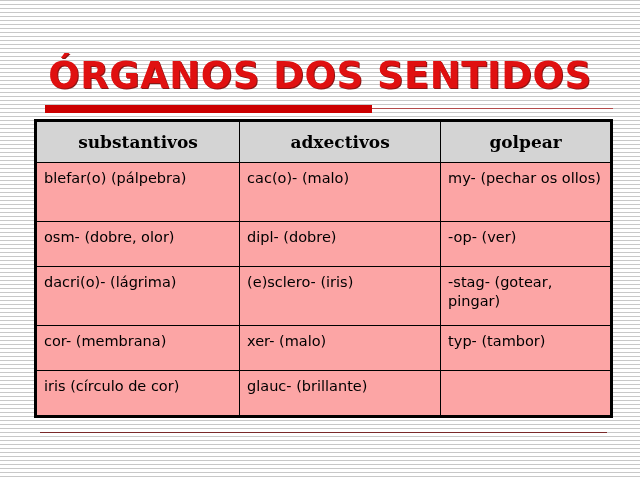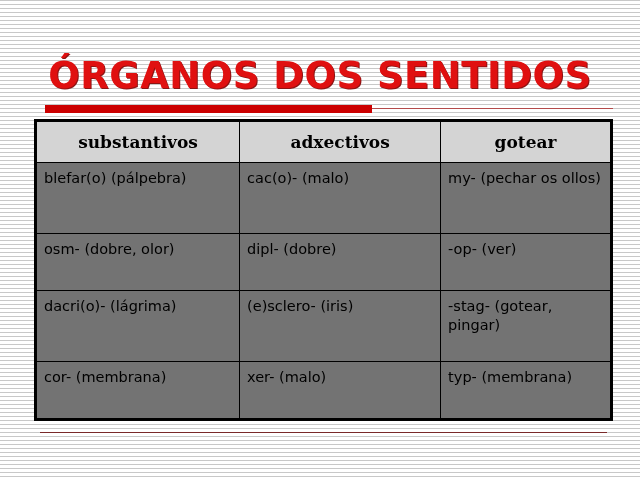--- a/index.html
+++ b/index.html
@@ -66,21 +66,21 @@
 
   
   #terms-table {
     position: absolute;
     left: 34px;
     top: 119px;
     width: 579px;
     border-collapse: collapse;
     table-layout: fixed;
     border: 3px solid #000000;
-    background: #737373;
+    background: #fca5a5;
   }
   #terms-table col.c1 { width: 203px; }
   #terms-table col.c2 { width: 200px; }
   #terms-table col.c3 { width: 170px; }
 
   #terms-table th {
     background: #d4d4d4;
     border: 1px solid #000000;
     font-family: "DejaVu Serif", serif;
     font-weight: bold;
@@ -92,21 +92,21 @@
     vertical-align: middle;
   }
   #terms-table td {
     border: 1px solid #000000;
     font-family: "DejaVu Sans", sans-serif;
     font-size: 14.5px;
     line-height: 19px;
     color: #000000;
     text-align: left;
     vertical-align: top;
-    padding: 6px 4px 18px 7px;
+    padding: 6px 4px 6px 7px;
     background: transparent;
   }
   #terms-table tr.tall td { height: 46px; }
   #terms-table tr.short td { height: 32px; }
 
   
   #bottom-accent {
     position: absolute;
     left: 40px;
     top: 432px;
@@ -128,21 +128,21 @@
 <table id="terms-table">
   <colgroup>
     <col class="c1">
       <col class="c2">
       <col class="c3">
   </colgroup>
   <thead>
     <tr>
       <th>substantivos</th>
       <th>adxectivos</th>
-      <th>gotear</th>
+      <th>golpear</th>
     </tr>
   </thead>
   <tbody>
     <tr class="tall">
       <td>blefar(o) (pálpebra)</td>
       <td>cac(o)- (malo)</td>
       <td>my- (pechar os ollos)</td>
     </tr>
     <tr class="short">
       <td>osm- (dobre, olor)</td>
@@ -150,18 +150,23 @@
       <td>-op- (ver)</td>
     </tr>
     <tr class="tall">
       <td>dacri(o)- (lágrima)</td>
       <td>(e)sclero- (iris)</td>
       <td>-stag- (gotear, pingar)</td>
     </tr>
     <tr class="short">
       <td>cor- (membrana)</td>
       <td>xer- (malo)</td>
-      <td>typ- (membrana)</td>
+      <td>typ- (tambor)</td>
+    </tr>
+    <tr class="short">
+      <td>iris (círculo de cor)</td>
+      <td>glauc- (brillante)</td>
+      <td></td>
     </tr>
   </tbody>
 </table>
 
 <div id="bottom-accent"></div>
 
 </body></html>

